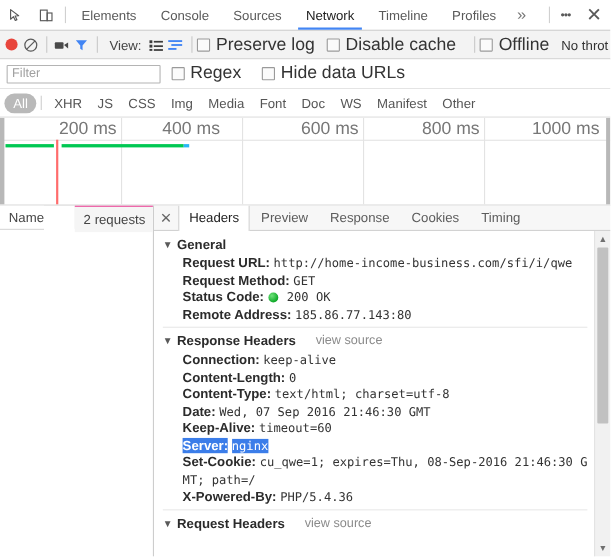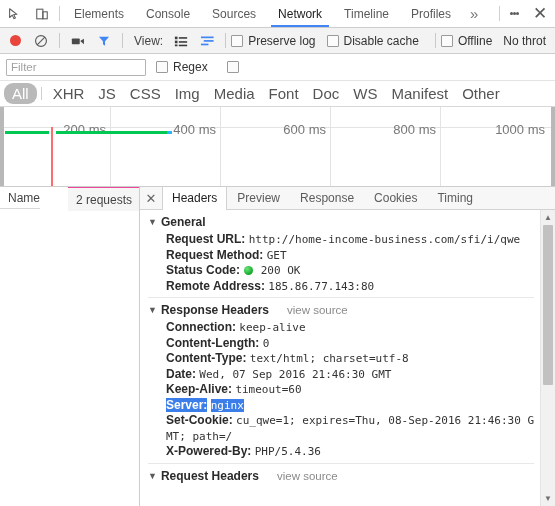--- a/index.html
+++ b/index.html
@@ -57,21 +57,21 @@
     width: 26px; height: 24px; display:flex; align-items:center; justify-content:center;
   }
   .rec-dot { width: 11px; height: 11px; border-radius: 50%; background: #e8453c; }
   .vsep { width:1px; height:15px; background:#c9c9c9; margin: 0 5px; }
   .view-label { font-size: 12px; color: #444; margin: 0 5px 0 6px; }
   .cbrow { display:flex; align-items:center; margin-right: 2px; }
   .cbox {
     width: 12px; height: 12px; border: 1px solid #9a9a9a; background:#fbfbfb;
     border-radius: 1px; margin-right: 5px;
   }
-  .cblabel { font-size: 12px; color: #333; margin-right: 9px; }
+  .cblabel { font-size: 16px; color: #333; margin-right: 9px; }
   .throt { font-size: 12px; color: #333; }
 
   
   .filterbar {
     height: 27px; min-height: 27px; display:flex; align-items:center;
     background:#fff; padding: 0 6px; border-bottom: 1px solid #e4e4e4;
   }
   .filter-input {
     width: 140px; height: 17px; border:1px solid #b4b4b4; border-radius:1px;
     background:#fff; font-size: 11.5px; color:#333; padding: 0 4px;
@@ -79,35 +79,35 @@
   }
   .filter-input::placeholder { color: #a0a0a0; }
   .fb-cb { display:flex; align-items:center; margin-left: 10px; }
 
   
   .typesbar {
     height: 26px; min-height:26px; display:flex; align-items:center;
     padding: 0 4px; background:#fff; border-bottom: 1px solid #d8d8d8;
   }
   .pill {
-    font-size: 15px; color:#555; padding: 2px 7px; border-radius: 9px; white-space: nowrap;
+    font-size: 12px; color:#555; padding: 2px 7px; border-radius: 9px; white-space: nowrap;
   }
   .pill.active { background:#b9b9b9; color:#fff; padding: 2px 8px; }
   .pill-sep { width:1px; height:13px; background:#cfcfcf; margin: 0 4px; }
 
   
   .overview {
     height: 80px; min-height: 80px; position: relative;
     background: #fff; border-bottom: 1px solid #cdcdcd; overflow: hidden;
   }
   .ov-grid { position:absolute; inset:0; }
   .ov-divider { position:absolute; top:0; bottom:0; width:1px; background:#e3e3e3; }
   .ov-tick {
-    position:absolute; top: 2px; font-size: 13px; color:#777;
-    transform: translateX(-100%); padding-right: 4px; white-space: nowrap; margin-top: 13px;
+    position:absolute; top: 2px; font-size: 16px; color:#777;
+    transform: translateX(-100%); padding-right: 4px; white-space: nowrap;
   }
   .ov-ruler-line { position:absolute; left:0; right:0; top:20px; height:1px; background:#e3e3e3; }
   .ov-handle { position:absolute; top:0; bottom:0; width:4px; background:#b8b8b8; }
   .bar { position:absolute; height:3px; }
   .bar-green { background:#00c853; }
   .bar-blue { background:#29b6f6; }
   .red-marker { position:absolute; top:20px; bottom:0; width:1.5px; background:#ff6c6c; }
 
   
   .main { flex: 1; display:flex; min-height:0; position:relative; }
@@ -315,20 +315,21 @@
   </div>
 
   <div class="filterbar">
     <input class="filter-input" type="text" placeholder="Filter" style="">
     <div class="fb-cb">
       <span class="cbox"></span>
       <span class="cblabel">Regex</span>
     </div>
     <div class="fb-cb">
       <span class="cbox"></span>
+      <span class="cblabel">Hide data URLs</span>
     </div>
   </div>
 
   <div class="typesbar">
     <span class="pill active">All</span>
     <span class="pill-sep"></span>
     <span class="pill">XHR</span>
     <span class="pill">JS</span>
     <span class="pill">CSS</span>
     <span class="pill">Img</span>
@@ -344,21 +345,21 @@
     <div class="ov-grid">
       <div class="ov-divider" style="left:110px"></div>
       <div class="ov-divider" style="left:220px"></div>
       <div class="ov-divider" style="left:330px"></div>
       <div class="ov-divider" style="left:440px"></div>
       <div class="ov-ruler-line"></div>
     </div>
     <div class="ov-handle" style="left:0"></div>
     <div class="ov-handle" style="right:0"></div>
     <span class="ov-tick" style="left:110px">200 ms</span>
-    <span class="ov-tick" style="left:220px">400 ms</span>
+    <span class="ov-tick" style="left:204px">400 ms</span>
     <span class="ov-tick" style="left:330px">600 ms</span>
     <span class="ov-tick" style="left:440px">800 ms</span>
     <span class="ov-tick" style="left:549px">1000 ms</span>
     <div class="bar bar-green" style="left:5px; top:24px; width:44px"></div>
     <div class="bar bar-green" style="left:56px; top:24px; width:111px"></div>
     <div class="bar bar-blue" style="left:167px; top:24px; width:5px"></div>
     <div class="red-marker" style="left:51px"></div>
   </div>
 
   <div class="main">

